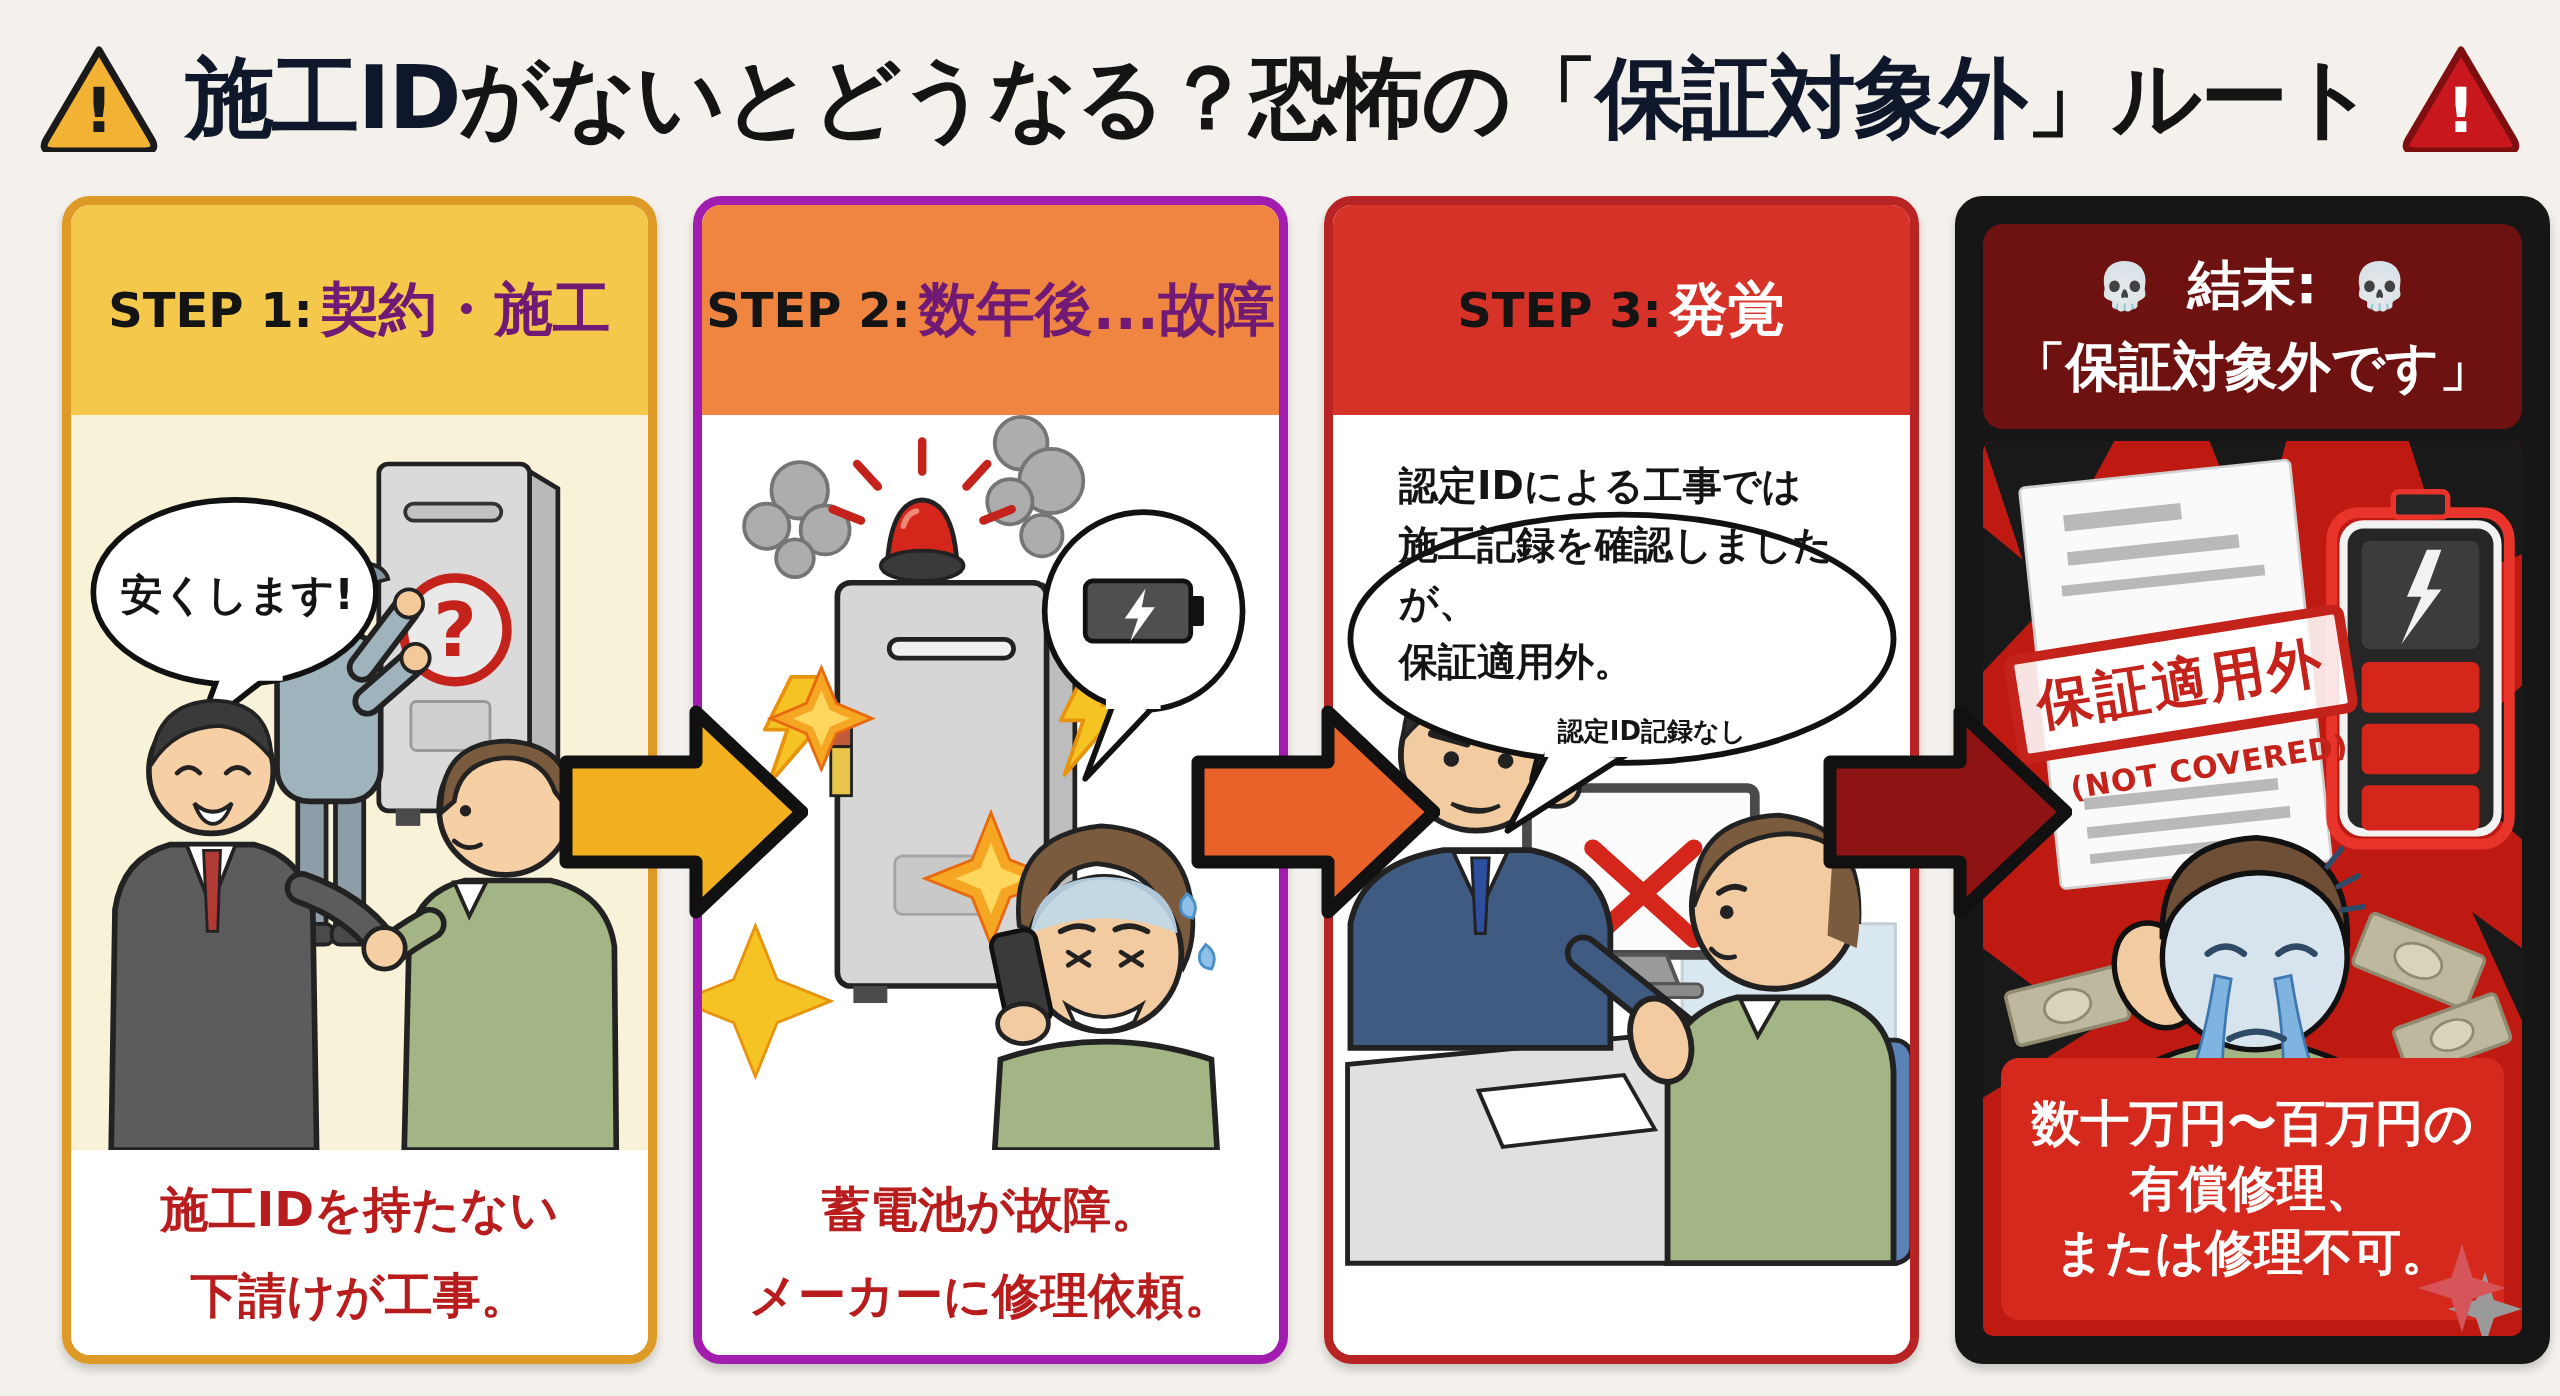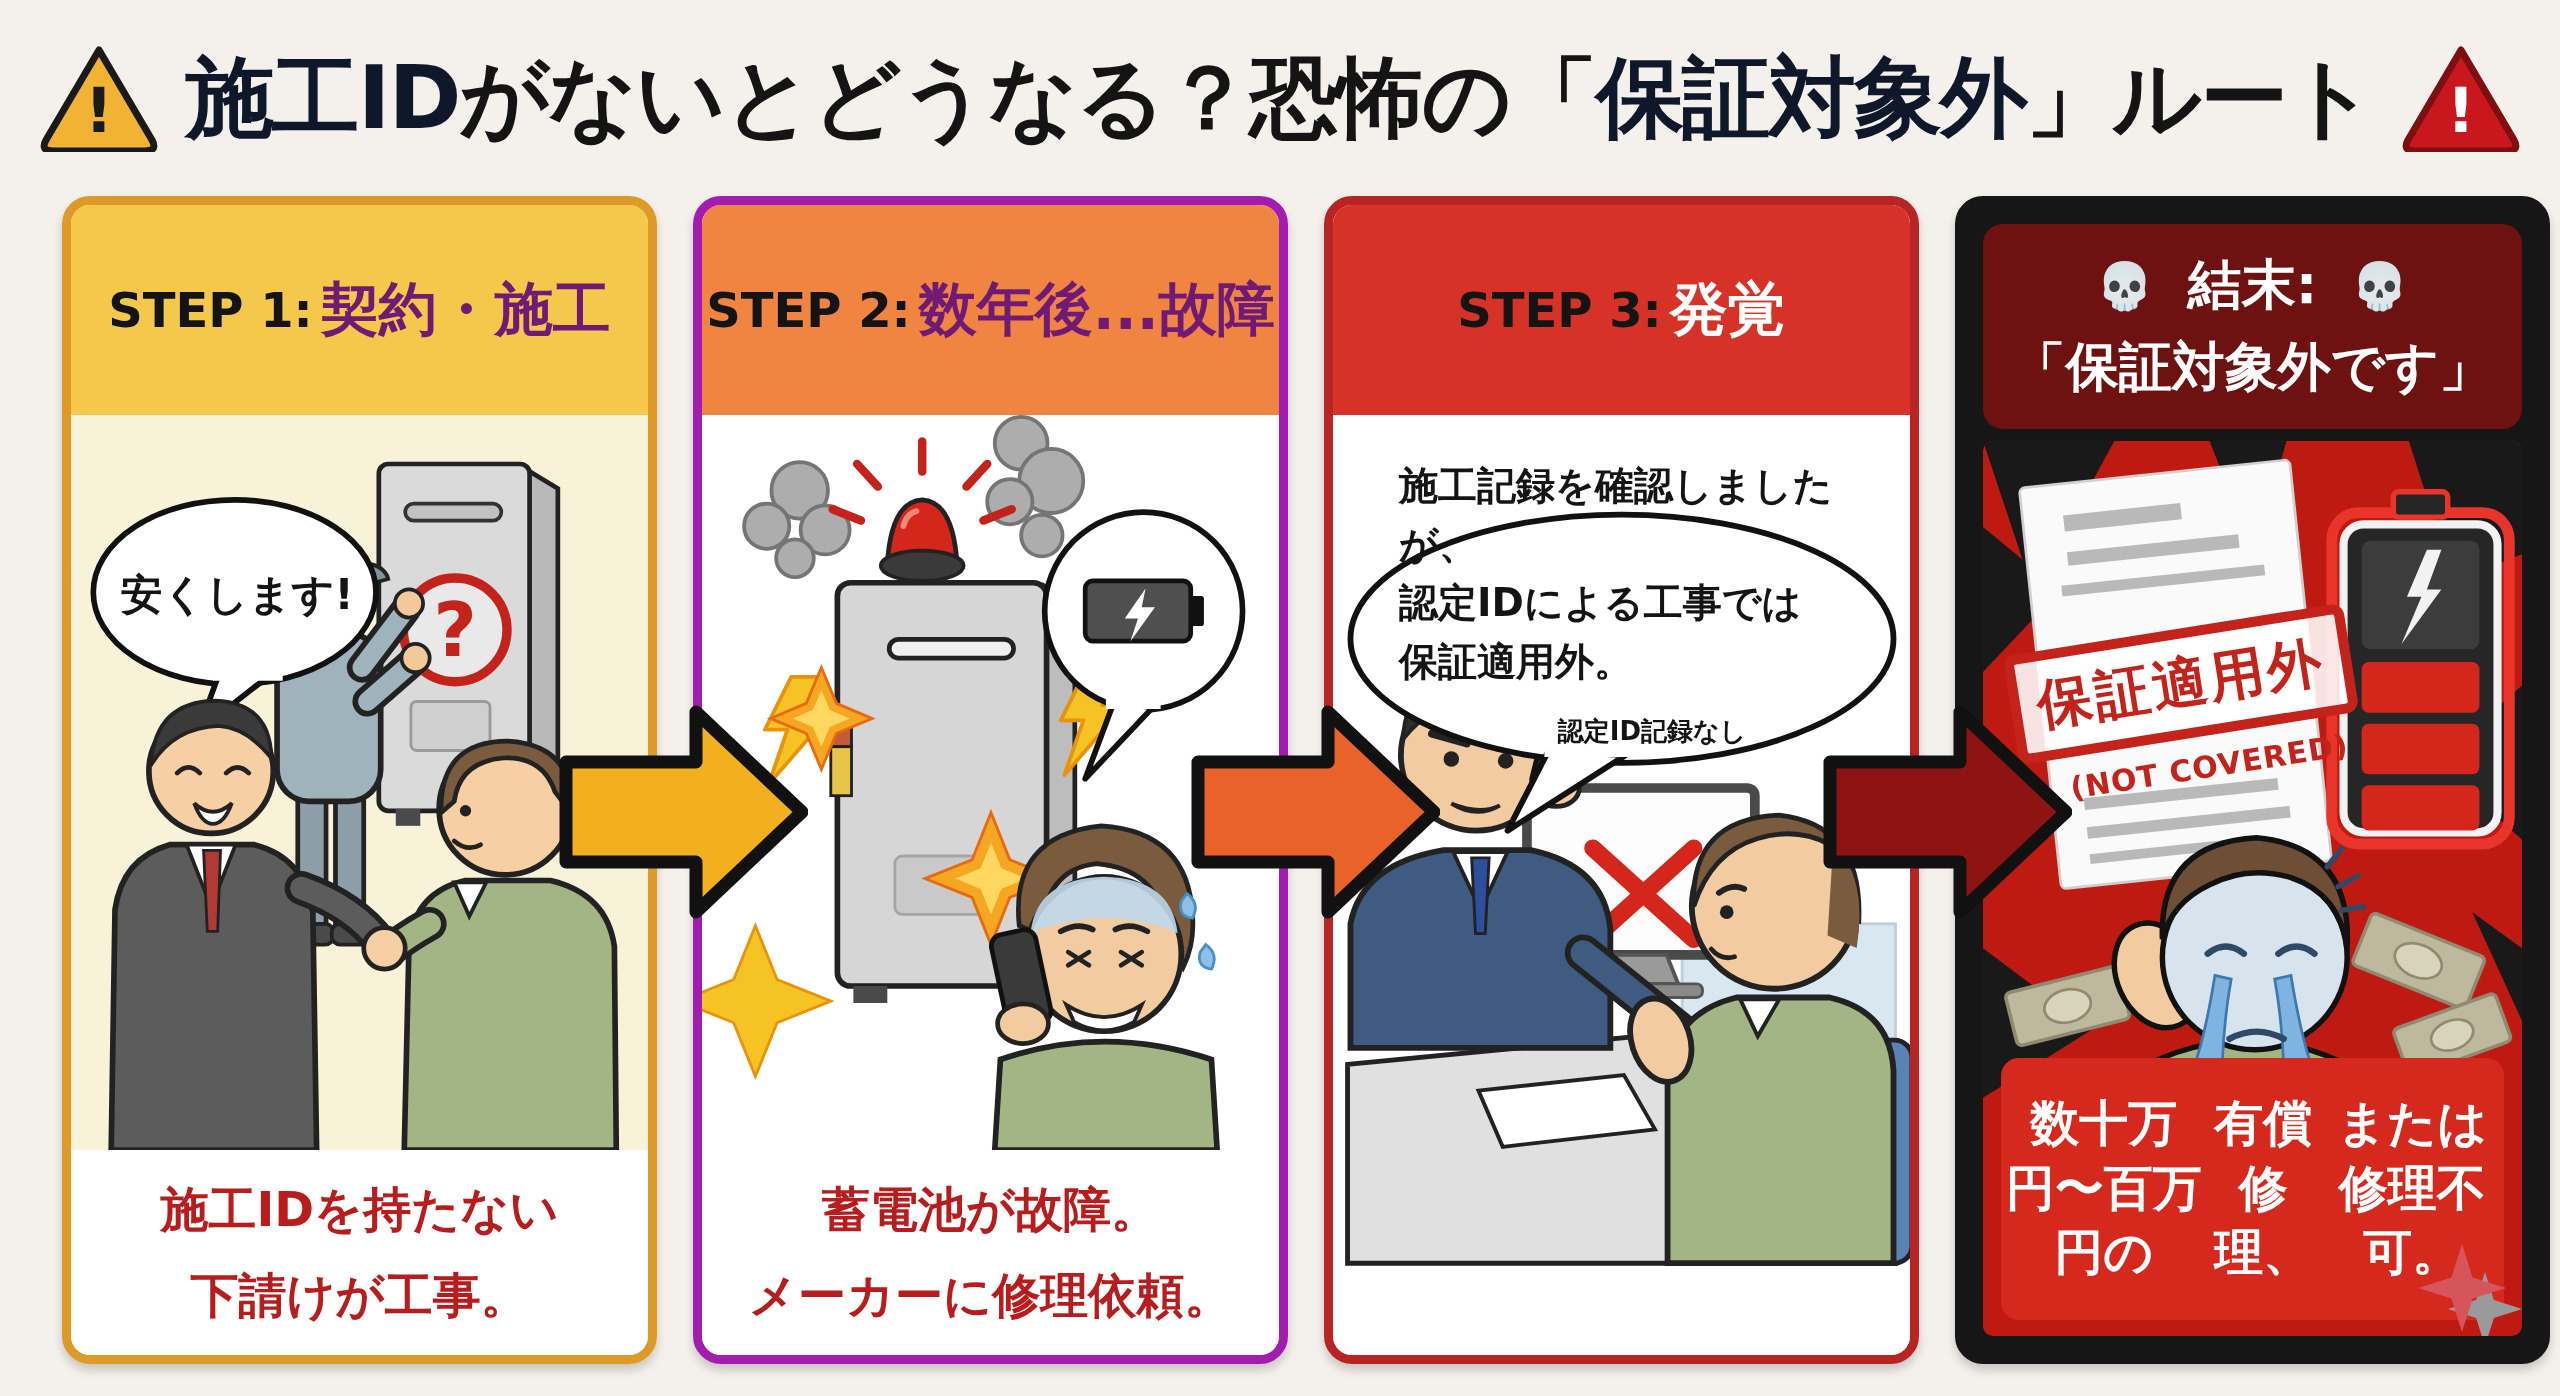--- a/index.html
+++ b/index.html
@@ -35,22 +35,22 @@
                  font-size:48px;font-weight:900;color:#b91c1c;text-align:center;line-height:1.32;}
   .panel-body svg.art{position:absolute;inset:0;width:100%;height:100%;}
   
   .p4-header{flex:0 0 auto;height:205px;background:#6E1111;border-radius:20px;
              display:flex;flex-direction:column;align-items:center;justify-content:center;gap:10px;}
   .p4-line1{display:flex;align-items:center;gap:34px;font-size:54px;font-weight:900;color:#FFFFFF;}
   .skull{font-size:46px;color:#D8D8D8;}
   .p4-title{font-size:53px;font-weight:900;color:#FFFFFF;white-space:nowrap;}
   .p4-body{position:relative;flex:1 1 auto;background:#BF1A12;border-radius:10px;overflow:hidden;}
   .p4-caption{position:absolute;left:18px;right:18px;bottom:16px;height:262px;background:#D5291E;
-              border-radius:18px;display:flex;flex-direction:row;align-items:center;justify-content:center;
-              font-size:49px;font-weight:900;color:#FFFFFF;text-align:center;line-height:1.32;z-index:3;}
+              border-radius:18px;display:flex;flex-direction:column;align-items:center;justify-content:center;
+              font-size:49px;font-weight:900;color:#FFFFFF;line-height:1.32;z-index:3;}
   .stamp{position:absolute;left:26px;top:188px;width:344px;box-sizing:border-box;z-index:2;
          border:10px solid #C3231B;border-radius:12px;background:rgba(255,255,255,0.88);
          color:#C3231B;font-size:55px;font-weight:900;text-align:center;letter-spacing:3px;
          padding:8px 6px;transform:rotate(-9deg);}
   .stamp-sub{position:absolute;left:86px;top:308px;z-index:2;color:#C3231B;font-size:30px;
              font-weight:900;letter-spacing:1px;transform:rotate(-9deg);}
   .spark{position:absolute;z-index:4;
          clip-path:polygon(50% 0,62% 38%,100% 50%,62% 62%,50% 100%,38% 62%,0 50%,38% 38%);}
   .spark-gray{right:-18px;bottom:-26px;width:74px;height:74px;background:#9A9A9A;}
   .spark-red{right:-2px;bottom:-12px;width:88px;height:88px;background:#D5555A;}
@@ -307,22 +307,22 @@
           <ellipse cx="18" cy="300" rx="30" ry="44" transform="rotate(-18 18 300)" fill="#F3CBA0" stroke="#222" stroke-width="6"></ellipse>
         </g>
 
         <g>
           <ellipse cx="298" cy="136" rx="280" ry="128" fill="#FFFFFF" stroke="#111" stroke-width="6"></ellipse>
           <polygon points="222,252 180,334 302,256" fill="#FFFFFF" stroke="#111" stroke-width="6" stroke-linejoin="round"></polygon>
           <rect x="218" y="240" width="92" height="18" fill="#FFFFFF"></rect>
         </g>
       </svg>
       <div class="overlay bubble-text-3">
+        <div>認定IDによる工事では</div>
         <div>施工記録を確認しましたが、</div>
-        <div>認定IDによる工事では</div>
         <div>保証適用外。</div>
       </div>
       <div class="overlay monitor-label">認定ID記録なし</div>
     </div>
   </div>
 
   <div class="panel p4">
     <div class="p4-header">
       <div class="p4-line1">
         <span class="skull">💀</span>

